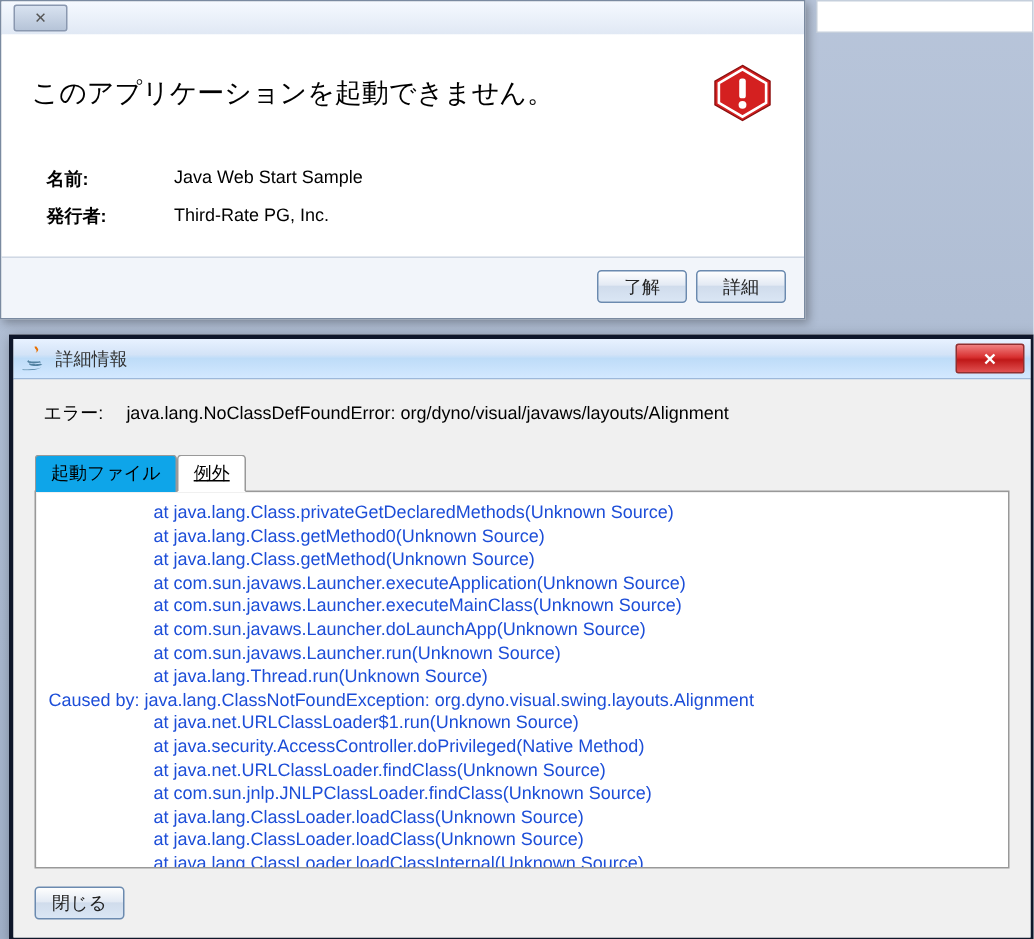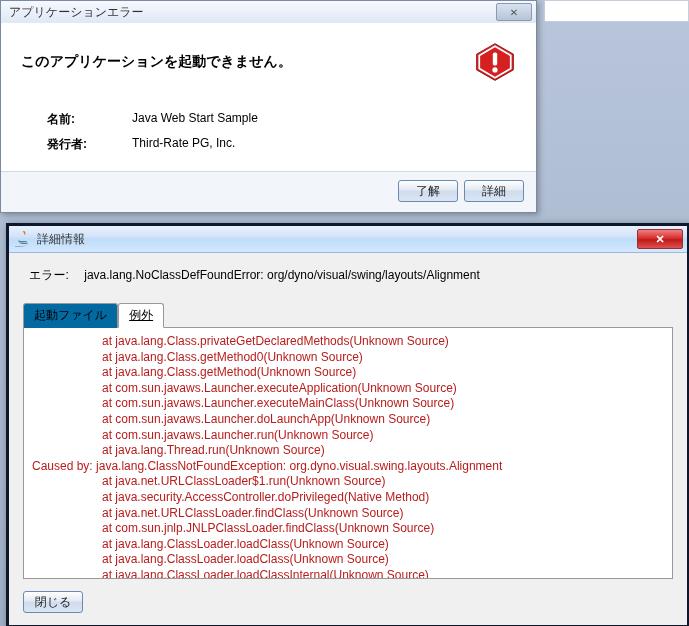--- a/index.html
+++ b/index.html
@@ -53,39 +53,38 @@
     padding: 18px 20px 10px 20px;
     background: #fff;
   }
   .headline-row {
     display: flex;
     align-items: center;
     justify-content: space-between;
     margin-bottom: 28px;
   }
   .headline-text {
-    font-size: 14px;
-    font-weight: bold;
+    font-size: 18px;
+    font-weight: normal;
   }
   .warning-icon {
     width: 42px;
     height: 42px;
   }
   .info-table {
     margin-left: 10px;
   }
   .info-row {
     display: flex;
     margin-bottom: 8px;
     font-size: 12px;
   }
   .info-label {
     width: 85px;
     font-weight: bold;
-    margin-left: 16px;
   }
   .info-value {
     flex: 1;
   }
   .dialog1-buttons {
     display: flex;
     justify-content: flex-end;
     gap: 6px;
     padding: 8px 12px 10px 12px;
     background: #f2f5fa;
@@ -162,21 +161,21 @@
   }
   .tabs {
     display: flex;
     position: relative;
     z-index: 2;
   }
   .tab {
     padding: 3px 10px;
     border: 1px solid #999;
     border-bottom: none;
-    background: #0369a1;
+    background: #0ea5e9;
     font-size: 12px;
     cursor: pointer;
     margin-right: 0;
     border-top-left-radius: 3px;
     border-top-right-radius: 3px;
     position: relative;
     top: 1px;
   }
   .tab.active {
     background: #fff;
@@ -192,21 +191,21 @@
     overflow: auto;
     padding: 6px 8px;
     position: relative;
     z-index: 1;
   }
   .stacktrace {
     font-family: "MS UI Gothic", sans-serif;
     font-size: 12px;
     white-space: pre;
     line-height: 1.3;
-    color: #b91c1c;
+    color: #1d4ed8;
   }
   .stacktrace .at-line {
     padding-left: 70px;
   }
   .stacktrace .caused-line {
     padding-left: 0;
   }
   .dialog2-buttons {
     display: flex;
     justify-content: flex-start;
@@ -223,21 +222,20 @@
     border: 1px solid #c5cfdc;
   }
 </style>
 </head>
 <body>
 
 <div class="remnant"></div>
 
 <div class="dialog1">
   <div class="dialog1-title">
-    <span class="dialog1-title-text">アプリケーションエラー</span>
     <div class="closebtn1">✕</div>
   </div>
   <div class="dialog1-body">
     <div class="headline-row">
       <span class="headline-text">このアプリケーションを起動できません。</span>
       <svg class="warning-icon" viewBox="0 0 48 48">
         <polygon points="24,3 45,15 45,33 24,45 3,33 3,15" fill="#d42020" stroke="#8a0f0f" stroke-width="1"></polygon>
         <polygon points="24,6 42,16.5 42,31.5 24,42 6,31.5 6,16.5" fill="none" stroke="#ffffff" stroke-width="2"></polygon>
         <rect x="21.5" y="13" width="5" height="15" rx="2" fill="#fff"></rect>
         <circle cx="24" cy="33" r="3" fill="#fff"></circle>
@@ -267,21 +265,21 @@
       <path d="M4.5 9c0 0 -1.2 0.8 1.6 1c3 0.2 5.4 -0.1 5.4 -0.1s0.4 0.4 1 0.6c-6 1.8 -12 0 -8 -1.5z" fill="#5382a1"></path>
       <path d="M9 2c1 1.2 -0.3 2.3 -0.3 2.3s2.7 -1.4 1.5 -3c-1.2 -1.6 -2 -2.3 2.7 -5c0 0 -7.4 1.8 -3.9 5.7z" fill="#e76f00"></path>
       <path d="M12 13.5s0.7 0.6 -0.8 1c-2.9 0.9 -12 1.1 -14.5 0c-0.9 -0.4 0.8 -0.9 1.3 -1c0.5 -0.1 0.8 -0.1 0.8 -0.1c-1 -0.7 -6.2 1.3 -2.7 1.9c9.7 1.6 17.7 -0.7 15.9 -1.8z" fill="#5382a1"></path>
     </svg>
     <span class="dialog2-title-text">詳細情報</span>
     <div class="closebtn2">✕</div>
   </div>
   <div class="dialog2-body">
     <div class="error-line">
       <span class="error-label">エラー:</span>
-      <span>java.lang.NoClassDefFoundError: org/dyno/visual/swing/layouts/Alignment</span>
+      <span>java.lang.NoClassDefFoundError: org/dyno/visual/javaws/layouts/Alignment</span>
     </div>
     <div class="tab-container">
       <div class="tabs">
         <div class="tab">起動ファイル</div>
         <div class="tab active">例外</div>
       </div>
       <div class="tab-content">
         <div class="stacktrace" id="stacktrace"><div class="at-line">at java.lang.Class.privateGetDeclaredMethods(Unknown Source)</div><div class="at-line">at java.lang.Class.getMethod0(Unknown Source)</div><div class="at-line">at java.lang.Class.getMethod(Unknown Source)</div><div class="at-line">at com.sun.javaws.Launcher.executeApplication(Unknown Source)</div><div class="at-line">at com.sun.javaws.Launcher.executeMainClass(Unknown Source)</div><div class="at-line">at com.sun.javaws.Launcher.doLaunchApp(Unknown Source)</div><div class="at-line">at com.sun.javaws.Launcher.run(Unknown Source)</div><div class="at-line">at java.lang.Thread.run(Unknown Source)</div><div class="caused-line">Caused by: java.lang.ClassNotFoundException: org.dyno.visual.swing.layouts.Alignment</div><div class="at-line">at java.net.URLClassLoader$1.run(Unknown Source)</div><div class="at-line">at java.security.AccessController.doPrivileged(Native Method)</div><div class="at-line">at java.net.URLClassLoader.findClass(Unknown Source)</div><div class="at-line">at com.sun.jnlp.JNLPClassLoader.findClass(Unknown Source)</div><div class="at-line">at java.lang.ClassLoader.loadClass(Unknown Source)</div><div class="at-line">at java.lang.ClassLoader.loadClass(Unknown Source)</div><div class="at-line">at java.lang.ClassLoader.loadClassInternal(Unknown Source)</div></div>
       </div>
     </div>

